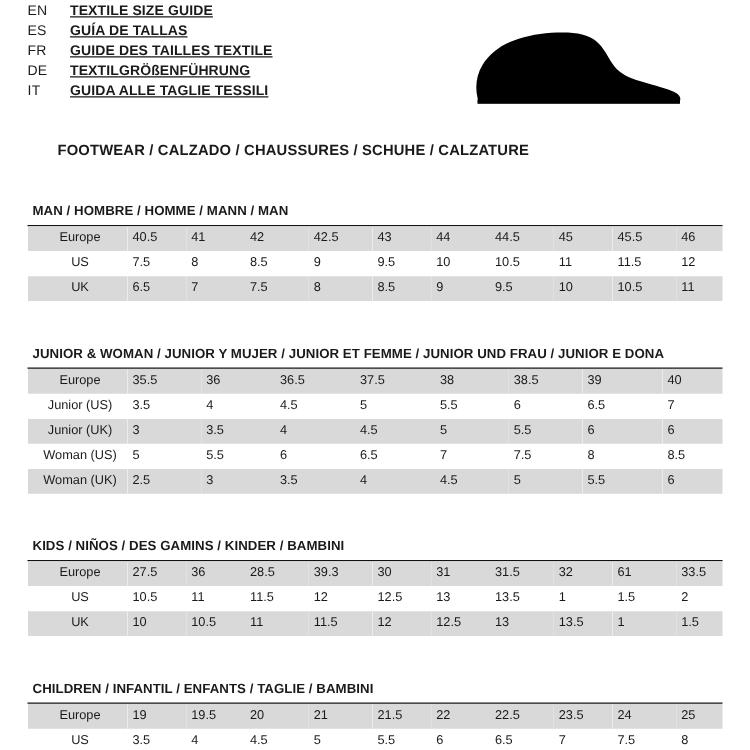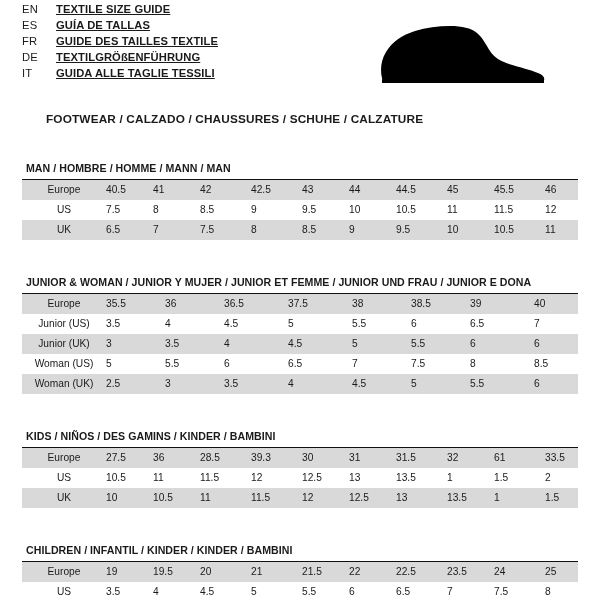--- a/index.html
+++ b/index.html
@@ -325,21 +325,21 @@
           <td>13</td>
           <td>13.5</td>
           <td>1</td>
           <td>1.5</td>
         </tr>
       </tbody>
     </table>
   </div>
 
   <div class="section">
-    <div class="section-title">CHILDREN / INFANTIL / KINDER / KINDER / BAMBINI</div>
+    <div class="section-title">CHILDREN / INFANTIL / ENFANTS / TAGLIE / BAMBINI</div>
     <table>
       <colgroup>
         <col style="width:80px">
           <col style="width:47px">
           <col style="width:47px">
           <col style="width:51px">
           <col style="width:51px">
         <col style="width:47px">
           <col style="width:47px">
           <col style="width:51px">

